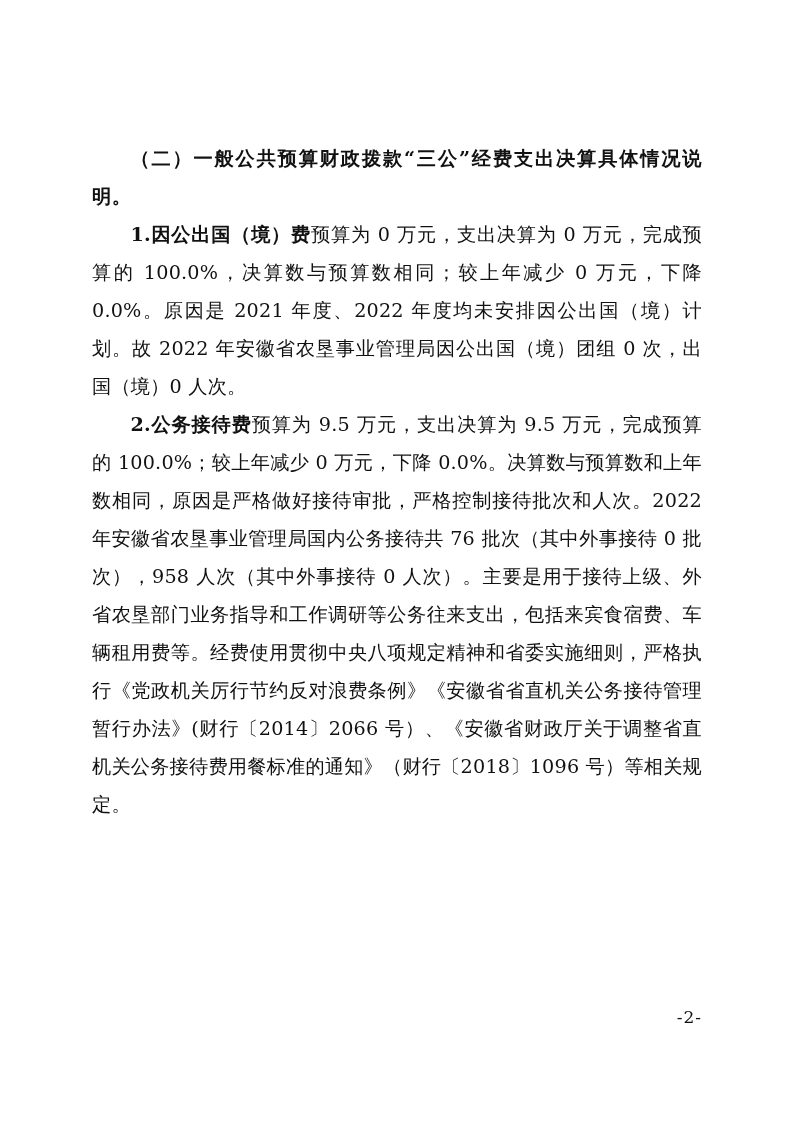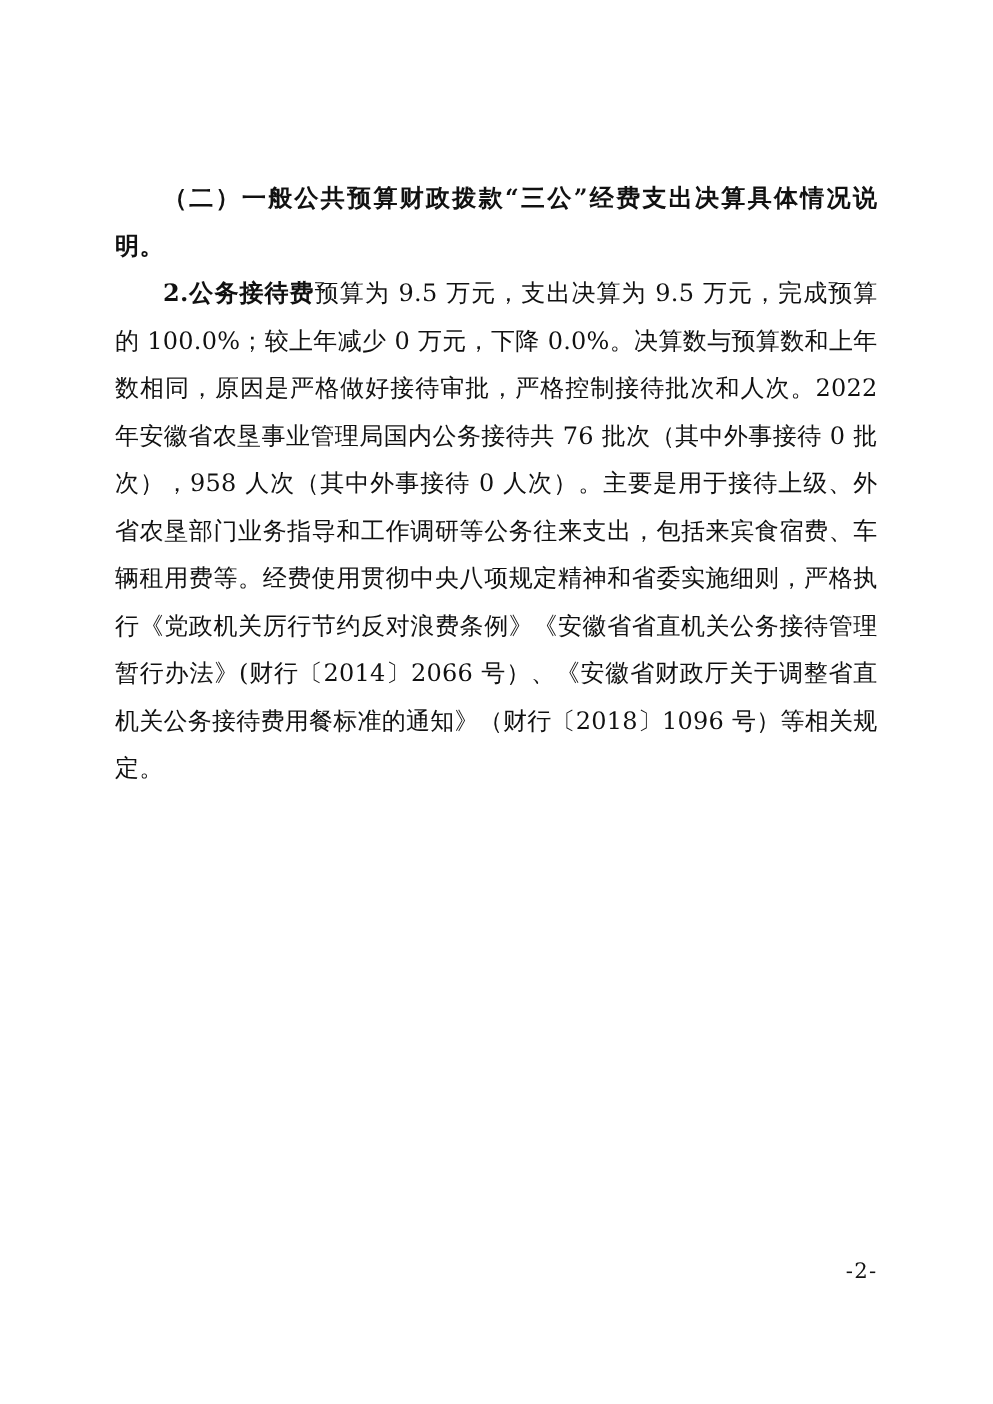--- a/index.html
+++ b/index.html
@@ -57,19 +57,20 @@
 </style>
 </head>
 <body>
 
 <div class="page">
   <div class="doc-body">
 
     <p class="heading">（二）一般公共预算财政拨款“三公”经费支出决算具体情况说明。</p>
 
 
+    <p class="para"><span class="lead">1.因公出国（境）费</span><span>预算为 0 万元，支出决算为 0 万元，完成预算的 100.0%，决算数与预算数相同；较上年减少 0 万元，下降 0.0%。原因是 2021 年度、2022 年度均未安排因公出国（境）计划。故 2022 年安徽省农垦事业管理局因公出国（境）团组 0 次，出国（境）0 人次。</span></p>
 
     <p class="para"><span class="lead">2.公务接待费</span><span>预算为 9.5 万元，支出决算为 9.5 万元，完成预算的 100.0%；较上年减少 0 万元，下降 0.0%。决算数与预算数和上年数相同，原因是严格做好接待审批，严格控制接待批次和人次。2022 年安徽省农垦事业管理局国内公务接待共 76 批次（其中外事接待 0 批次），958 人次（其中外事接待 0 人次）。主要是用于接待上级、外省农垦部门业务指导和工作调研等公务往来支出，包括来宾食宿费、车辆租用费等。经费使用贯彻中央八项规定精神和省委实施细则，严格执行《党政机关厉行节约反对浪费条例》《安徽省省直机关公务接待管理暂行办法》(财行〔2014〕2066 号）、《安徽省财政厅关于调整省直机关公务接待费用餐标准的通知》（财行〔2018〕1096 号）等相关规定。</span></p>
 
   </div>
 
   <div class="page-number">-2-</div>
 </div>
 
 </body></html>

